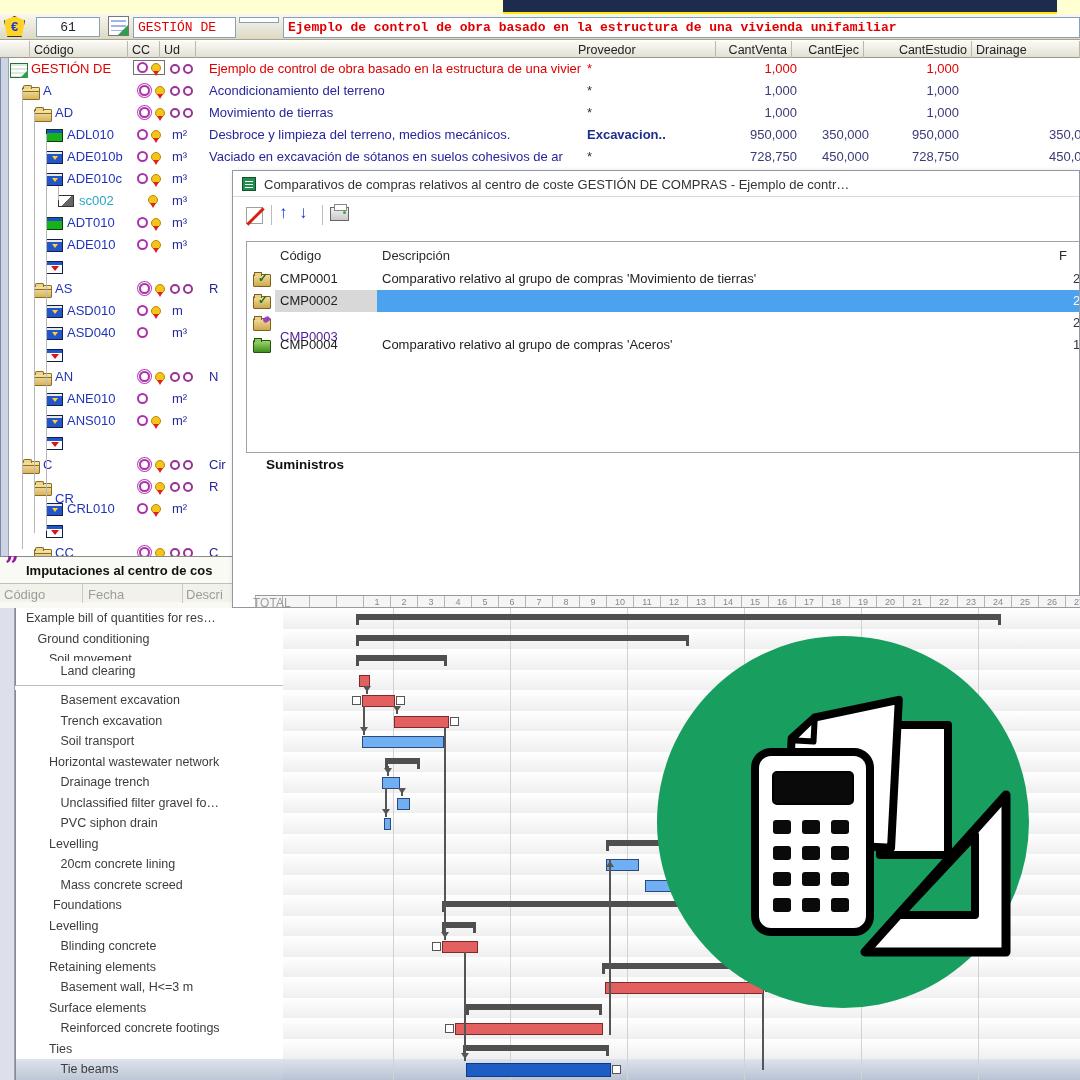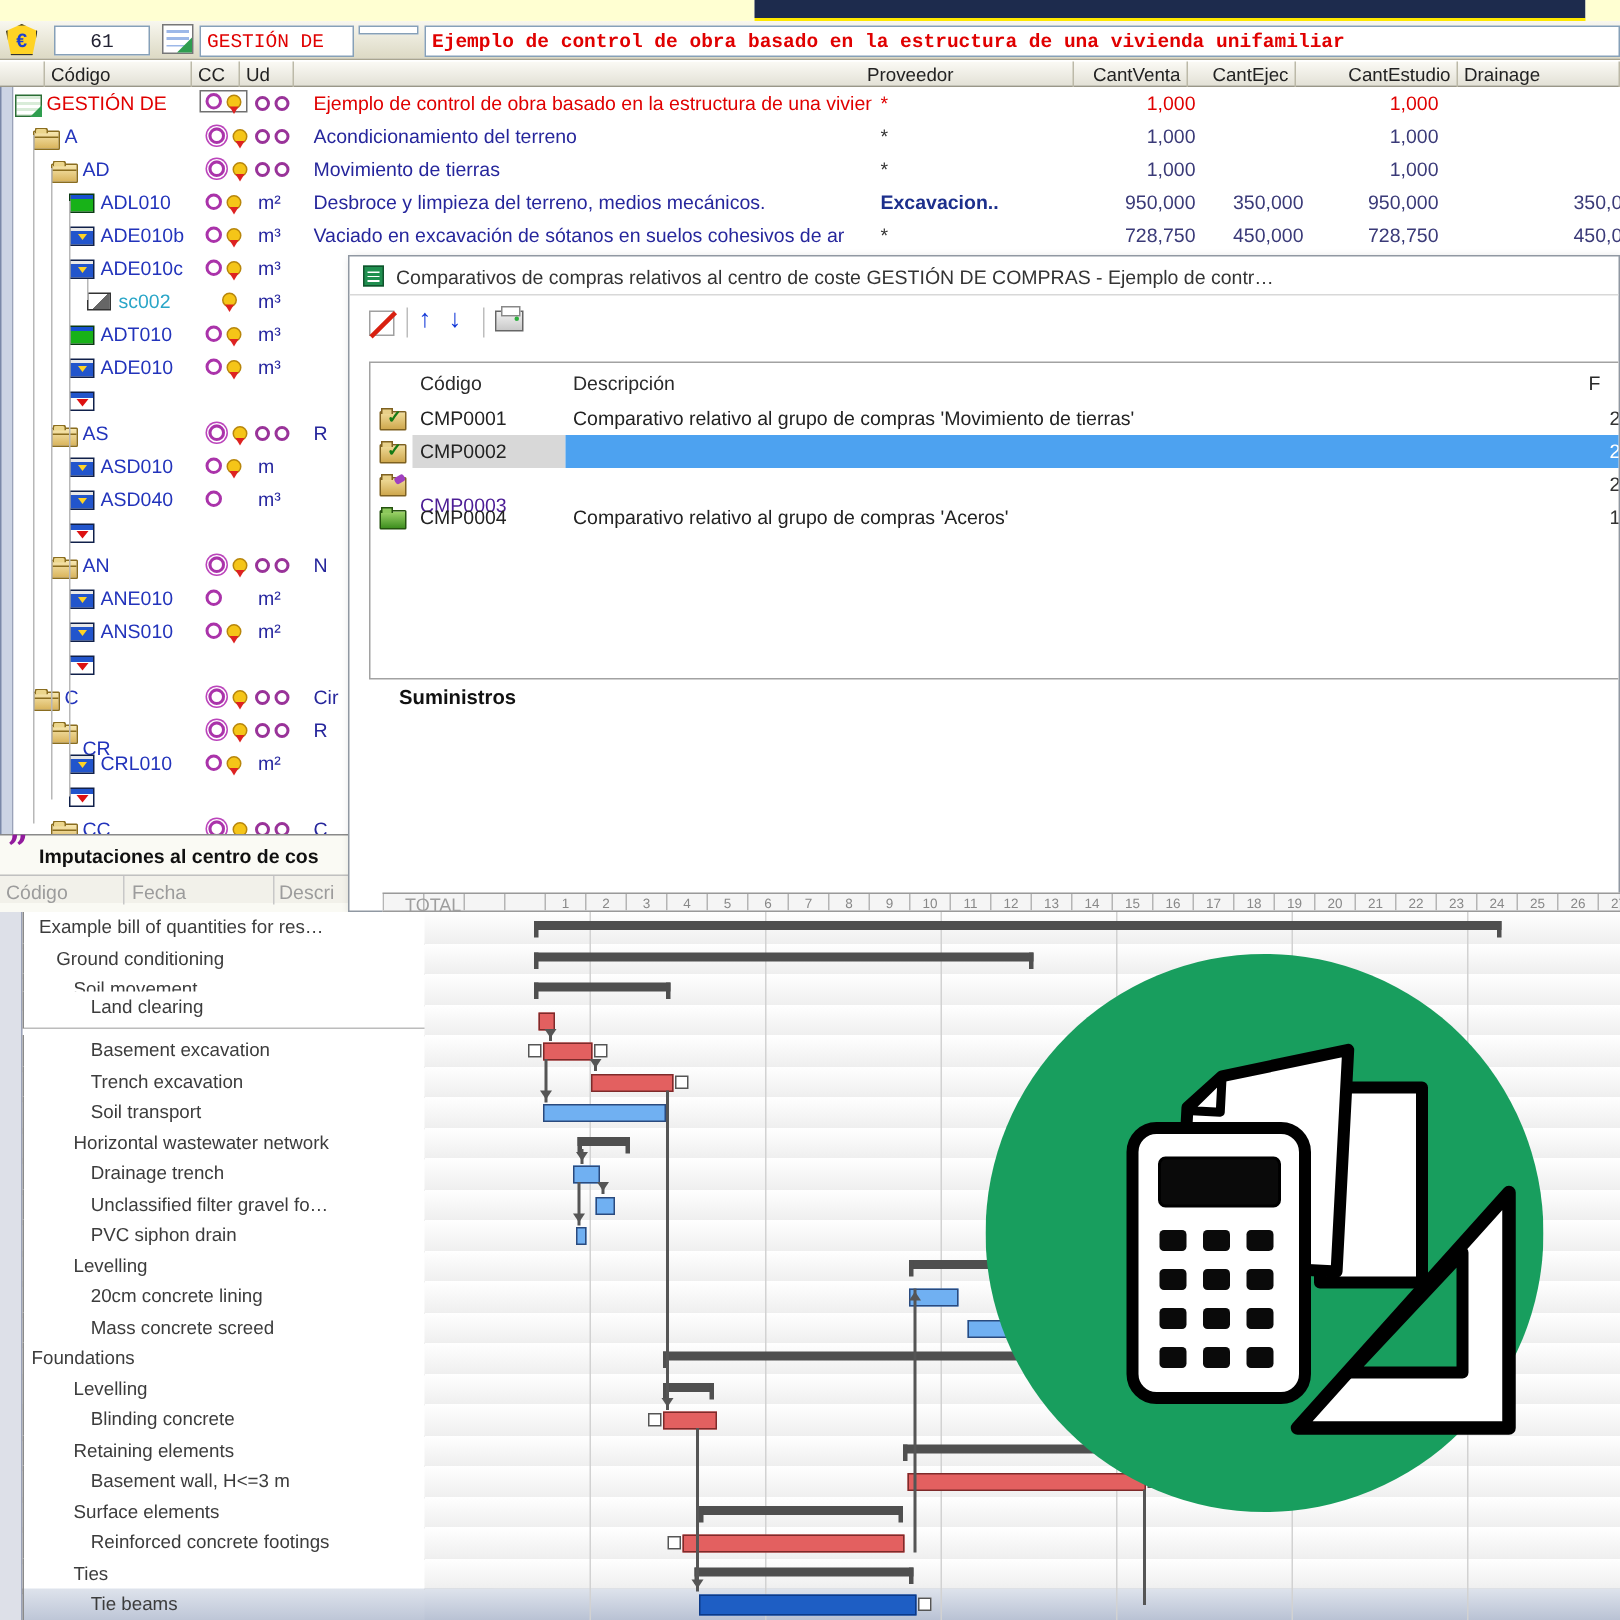--- a/index.html
+++ b/index.html
@@ -479,21 +479,21 @@
       <div class="g-namerow" style="position: absolute; left: 15px; top: 690px; width: 268px; height: 20.5px; padding-left: 44.5px; padding-top: 3px;">Basement excavation</div>
       <div class="g-namerow" style="position: absolute; left: 15px; top: 710.5px; width: 268px; height: 20.5px; padding-left: 44.5px; padding-top: 3px;">Trench excavation</div>
       <div class="g-namerow" style="position: absolute; left: 15px; top: 731px; width: 268px; height: 20.5px; padding-left: 44.5px; padding-top: 3px;">Soil transport</div>
       <div class="g-namerow" style="position: absolute; left: 15px; top: 751.5px; width: 268px; height: 20.5px; padding-left: 33px; padding-top: 3px;">Horizontal wastewater network</div>
       <div class="g-namerow" style="position: absolute; left: 15px; top: 772px; width: 268px; height: 20.5px; padding-left: 44.5px; padding-top: 3px;">Drainage trench</div>
       <div class="g-namerow" style="position: absolute; left: 15px; top: 792.5px; width: 268px; height: 20.5px; padding-left: 44.5px; padding-top: 3px;">Unclassified filter gravel fo…</div>
       <div class="g-namerow" style="position: absolute; left: 15px; top: 813px; width: 268px; height: 20.5px; padding-left: 44.5px; padding-top: 3px;">PVC siphon drain</div>
       <div class="g-namerow" style="position: absolute; left: 15px; top: 833.5px; width: 268px; height: 20.5px; padding-left: 33px; padding-top: 3px;">Levelling</div>
       <div class="g-namerow" style="position: absolute; left: 15px; top: 854px; width: 268px; height: 20.5px; padding-left: 44.5px; padding-top: 3px;">20cm concrete lining</div>
       <div class="g-namerow" style="position: absolute; left: 15px; top: 874.5px; width: 268px; height: 20.5px; padding-left: 44.5px; padding-top: 3px;">Mass concrete screed</div>
-      <div class="g-namerow" style="position: absolute; left: 15px; top: 895px; width: 268px; height: 20.5px; padding-left: 5px; padding-top: 3px;">Foundations</div>
+      <div class="g-namerow" style="position: absolute; left: 15px; top: 895px; width: 268px; height: 20.5px; padding-left: 37px; padding-top: 3px;">Foundations</div>
       <div class="g-namerow" style="position: absolute; left: 15px; top: 915.5px; width: 268px; height: 20.5px; padding-left: 33px; padding-top: 3px;">Levelling</div>
       <div class="g-namerow" style="position: absolute; left: 15px; top: 936px; width: 268px; height: 20.5px; padding-left: 44.5px; padding-top: 3px;">Blinding concrete</div>
       <div class="g-namerow" style="position: absolute; left: 15px; top: 956.5px; width: 268px; height: 20.5px; padding-left: 33px; padding-top: 3px;">Retaining elements</div>
       <div class="g-namerow" style="position: absolute; left: 15px; top: 977px; width: 268px; height: 20.5px; padding-left: 44.5px; padding-top: 3px;">Basement wall, H&lt;=3 m</div>
       <div class="g-namerow" style="position: absolute; left: 15px; top: 997.5px; width: 268px; height: 20.5px; padding-left: 33px; padding-top: 3px;">Surface elements</div>
       <div class="g-namerow" style="position: absolute; left: 15px; top: 1018px; width: 268px; height: 20.5px; padding-left: 44.5px; padding-top: 3px;">Reinforced concrete footings</div>
       <div class="g-namerow" style="position: absolute; left: 15px; top: 1038.5px; width: 268px; height: 20.5px; padding-left: 33px; padding-top: 3px;">Ties</div>
       <div class="g-namerow g-selrow" style="position: absolute; left: 15px; top: 1059px; width: 268px; height: 20.5px; padding-left: 44.5px; padding-top: 3px;">Tie beams</div>
     </div>
   <div class="abs" id="gantt-chart" style="left:0;top:0;width:0;height:0;z-index:30;">
@@ -593,21 +593,21 @@
       <span>19</span>
       <span>20</span>
       <span>21</span>
       <span>22</span>
       <span>23</span>
       <span>24</span>
       <span>25</span>
       <span>26</span>
       <span>27</span>
     </div>
-  <span class="abs total-lbl" style="left:270px;top:596px;z-index:51;text-align:right;">TOTAL</span>
+  <span class="abs total-lbl" style="left:253px;top:596px;z-index:51;text-align:right;">TOTAL</span>
 
   <svg class="abs" style="left:657px;top:636px;z-index:60;" width="372" height="372" viewBox="0 0 372 372">
     <circle id="badge-circle" cx="186" cy="186" r="186" fill="#189e5e"></circle>
     <g stroke="#000" stroke-linejoin="round">
       <g>
         <rect x="223" y="89" width="68" height="130" fill="#fff" stroke-width="8"></rect>
         <path d="M155,83 L238,61 L238,209 L133,209 L133,105 Z" fill="#fff" stroke-width="8" transform="rotate(3 185 135)"></path>
         <path d="M155,83 L155,107 L133,107 Z" fill="#fff" stroke-width="6" transform="rotate(3 185 135)"></path>
       </g>
       <g>

